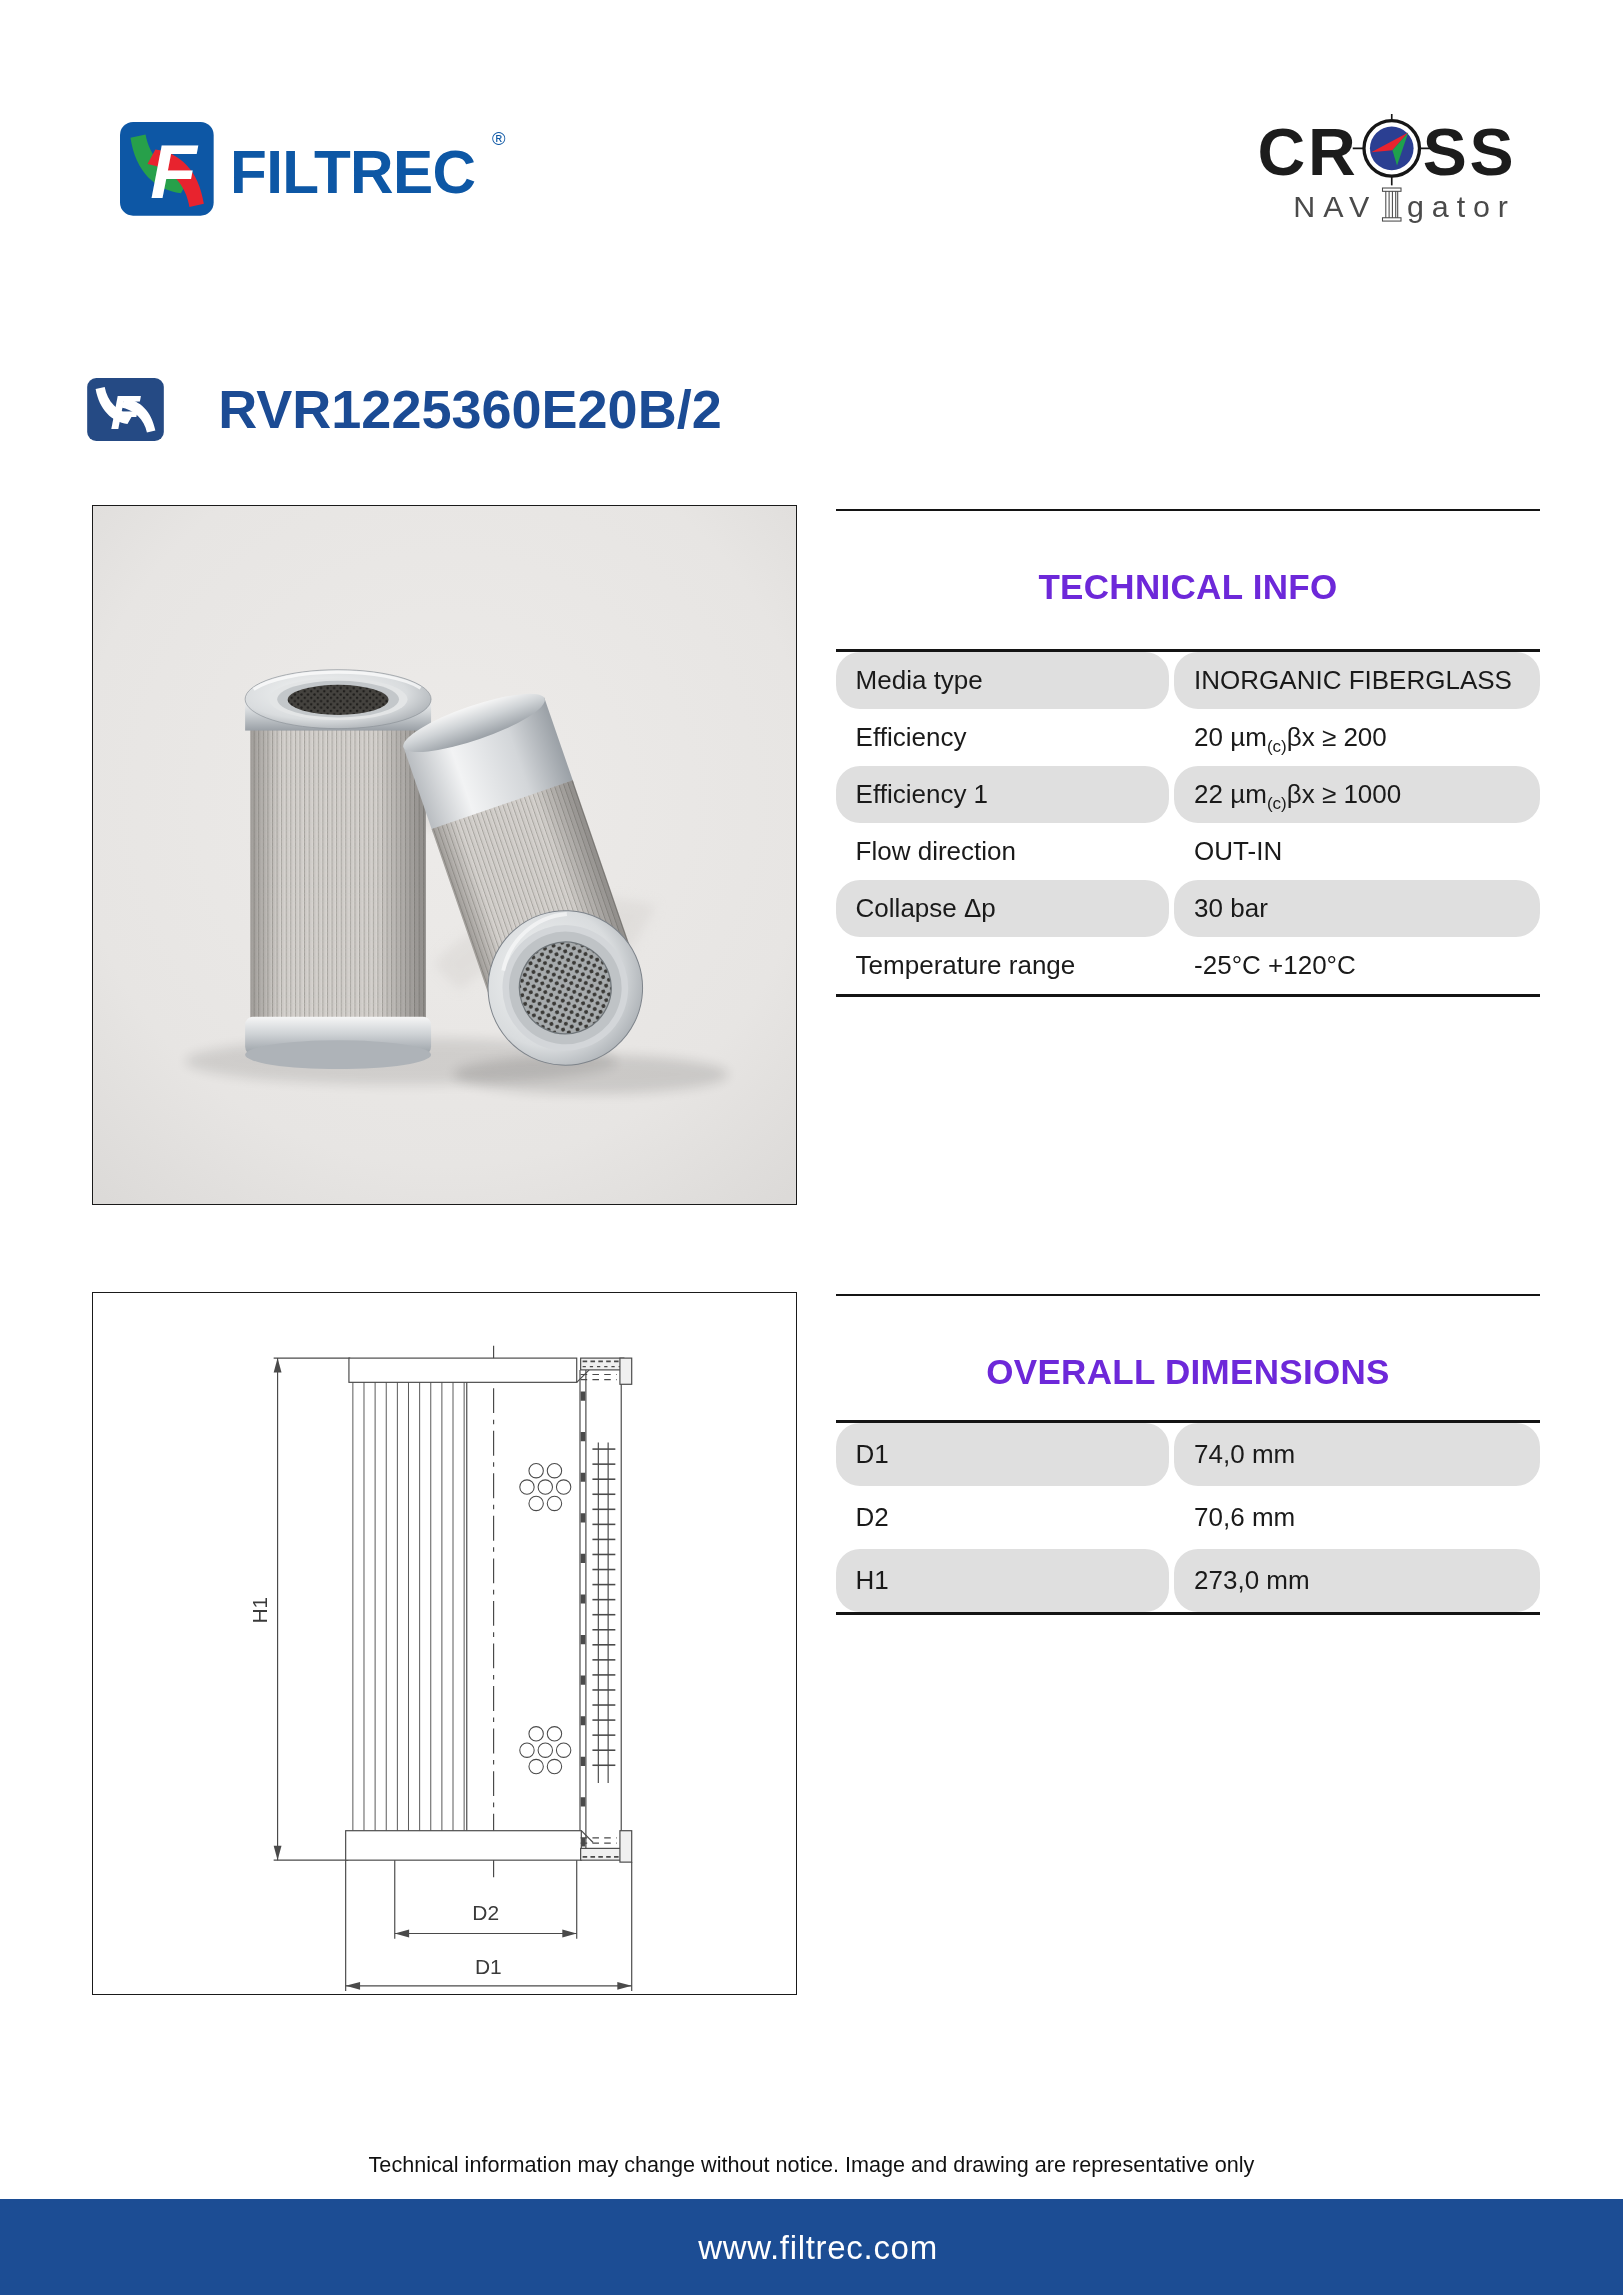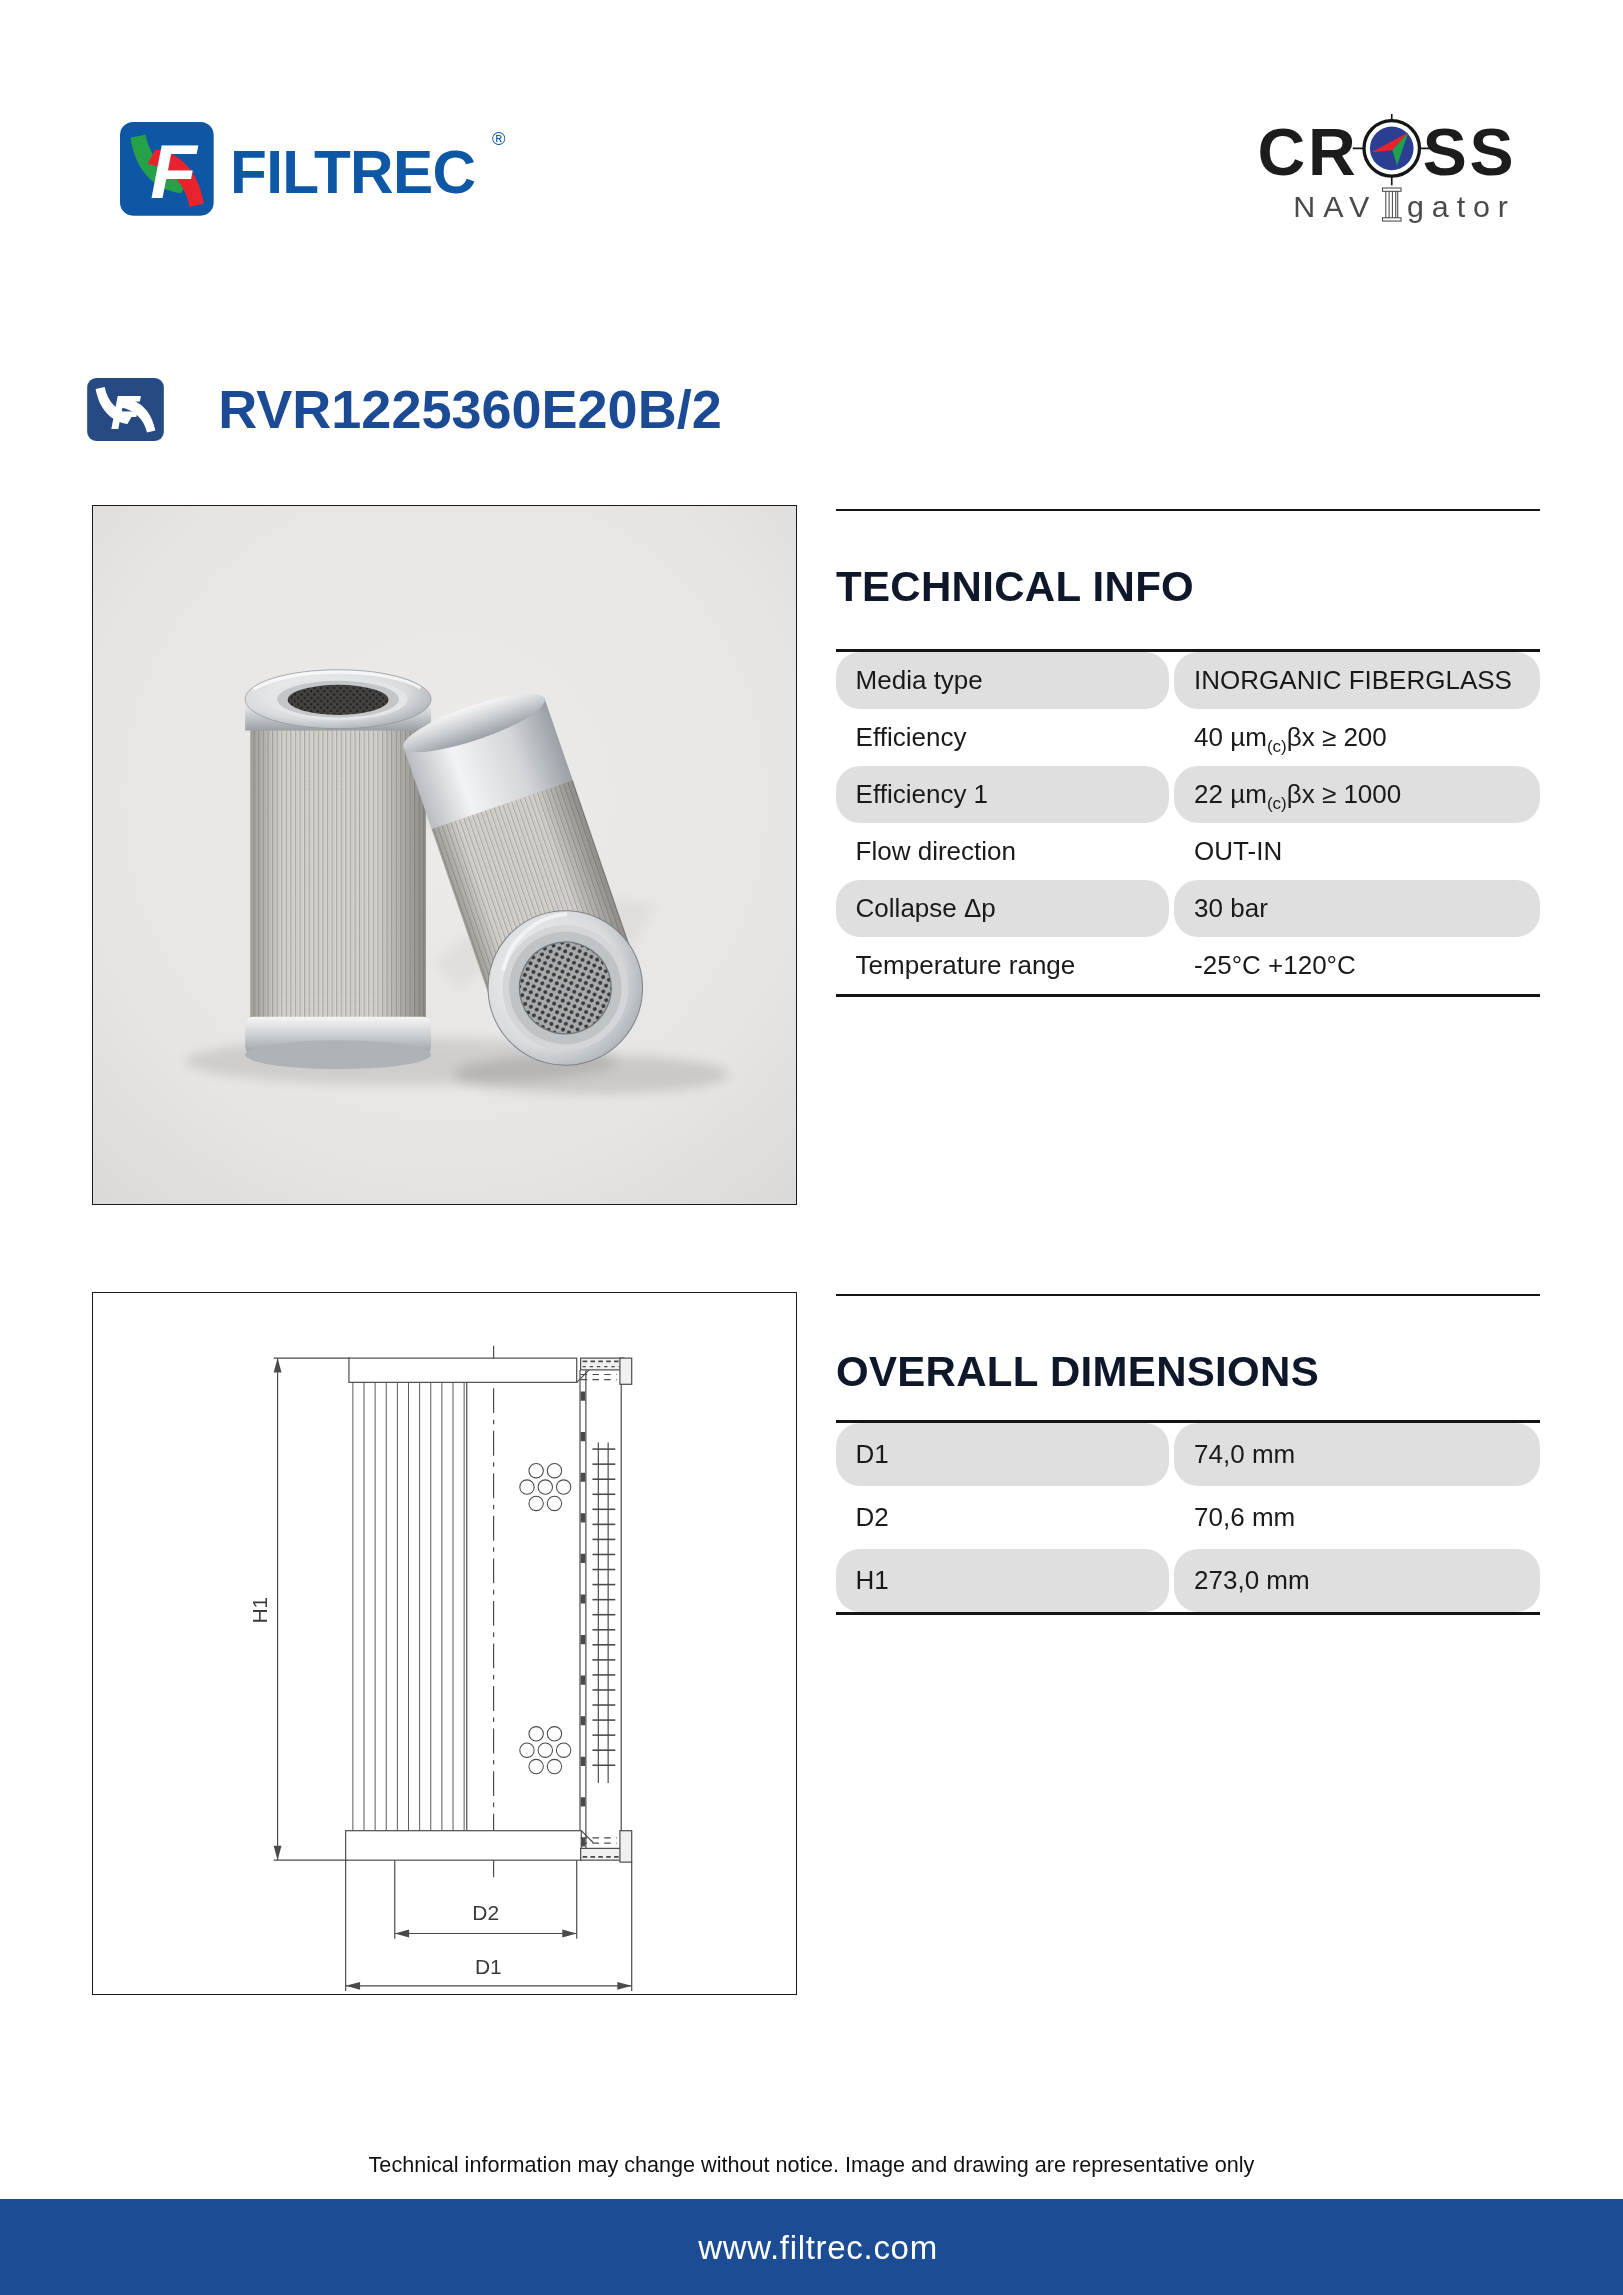--- a/index.html
+++ b/index.html
@@ -16,21 +16,21 @@
   .product-title{font-size:54px;font-weight:bold;color:#1b4b94;letter-spacing:0px;line-height:63px;white-space:nowrap;margin-left:36px;}
   
   .photo-box{position:absolute;left:92px;top:505px;width:705px;height:700px;border:1.3px solid #1a1a1a;box-sizing:border-box;background:#eae8e6;}
   .drawing-box{position:absolute;left:92px;top:1292px;width:705px;height:703px;border:1.3px solid #1a1a1a;box-sizing:border-box;background:#ffffff;}
   .photo-box svg,.drawing-box svg{display:block;width:100%;height:100%;}
   
   .right-col{position:absolute;left:836px;width:704px;}
   .sec-tech{top:509px;}
   .sec-dims{top:1294px;}
   .right-col{border-top:2.6px solid #141414;}
-  .sec-heading{margin:55px 0 0 0;font-size:42px;line-height:41px;font-weight:bold;color:#0f172a;letter-spacing:0.3px;}
+  .sec-heading{margin:55px 0 0 0;text-align:center;font-size:35px;line-height:41px;font-weight:bold;color:#6d28d9;letter-spacing:0.3px;}
   .sec-tech .spec-table{margin-top:42px;}
   .sec-dims .spec-table{margin-top:27.5px;}
   .spec-table{border-top:3.3px solid #141414;border-bottom:3.3px solid #141414;background:#ffffff;}
   .trow{display:flex;align-items:stretch;}
   .sec-tech .trow{height:57px;}
   .sec-dims .trow{height:63px;}
   .cell{display:flex;align-items:center;padding-left:19.6px;font-size:26px;background:#ffffff;border-radius:24px;}
   .cell.label{flex:0 0 313px;margin-right:5.9px;}
   .cell.value{flex:1 1 auto;}
   .trow.gray .cell{background:#dfdfdf;}
@@ -190,21 +190,21 @@
         <div class="cell value">
           <span>INORGANIC FIBERGLASS</span>
           <span class="sub"></span>
           <span></span>
         </div>
       </div>
 
       <div class="trow">
         <div class="cell label">Efficiency</div>
         <div class="cell value">
-          <span>40 µm</span>
+          <span>20 µm</span>
           <span class="sub">(c)</span>
           <span> βx ≥ 200</span>
         </div>
       </div>
 
       <div class="trow gray">
         <div class="cell label">Efficiency 1</div>
         <div class="cell value">
           <span>22 µm</span>
           <span class="sub">(c)</span>

